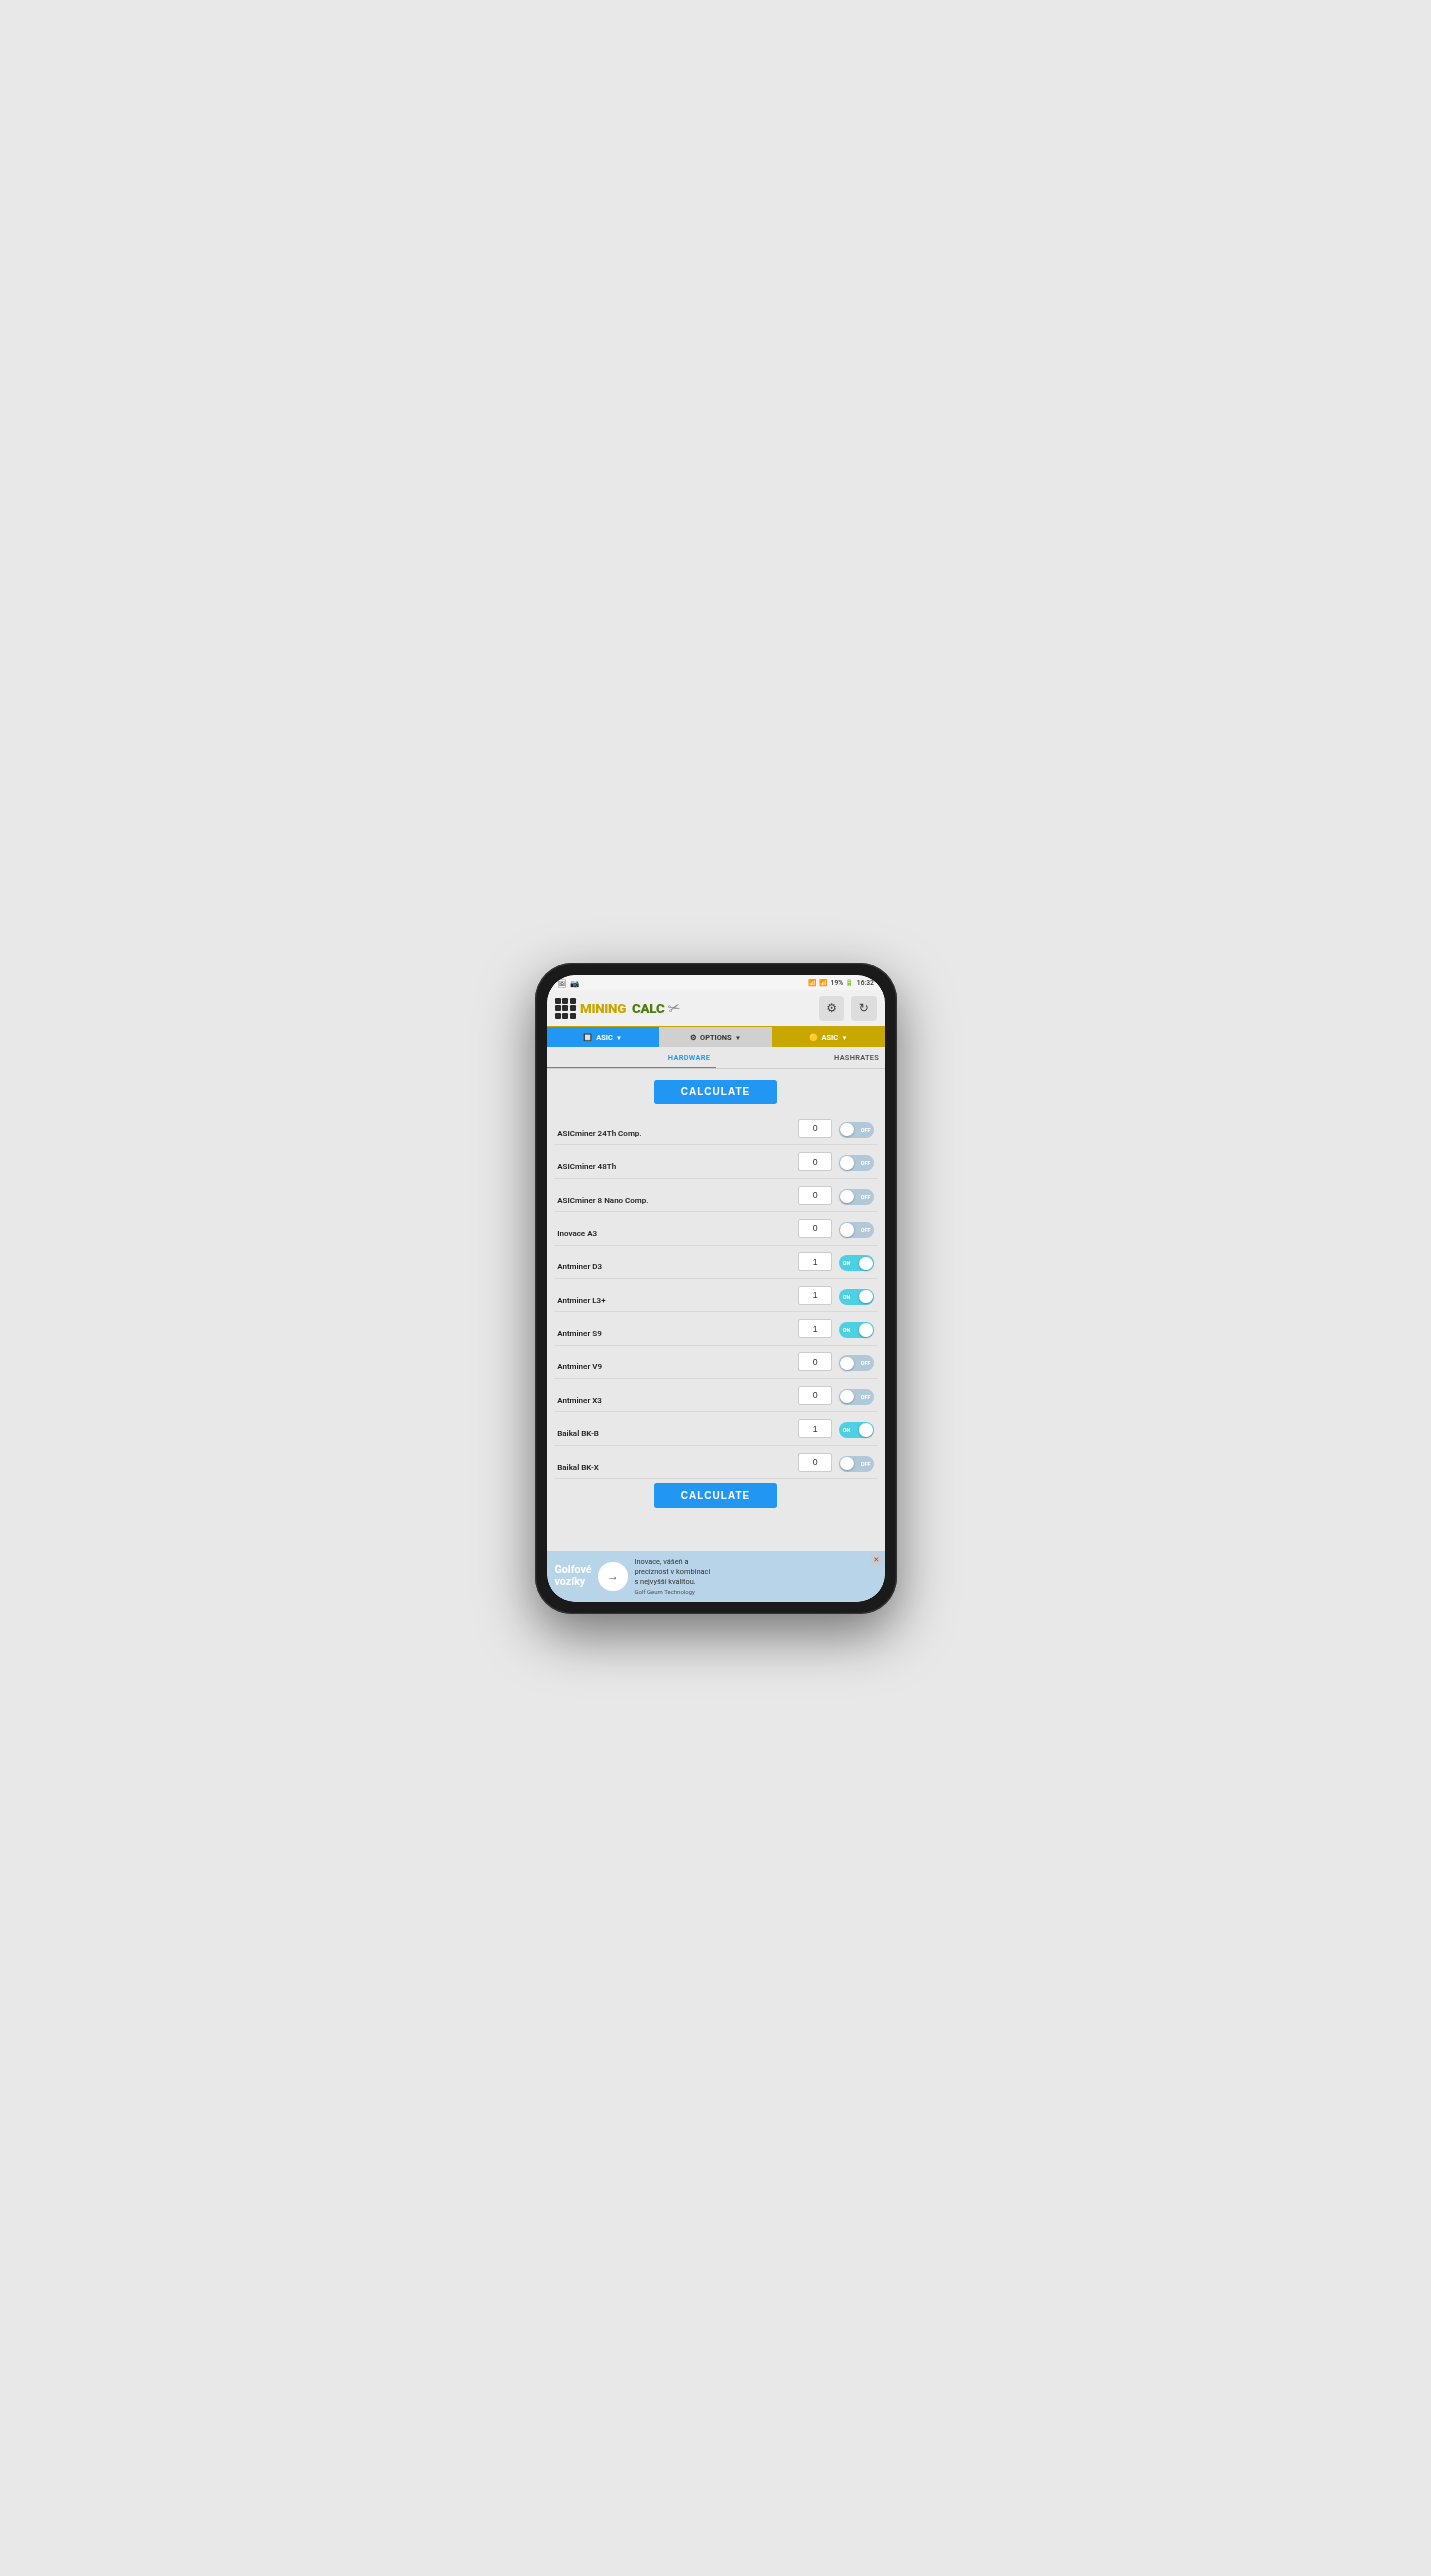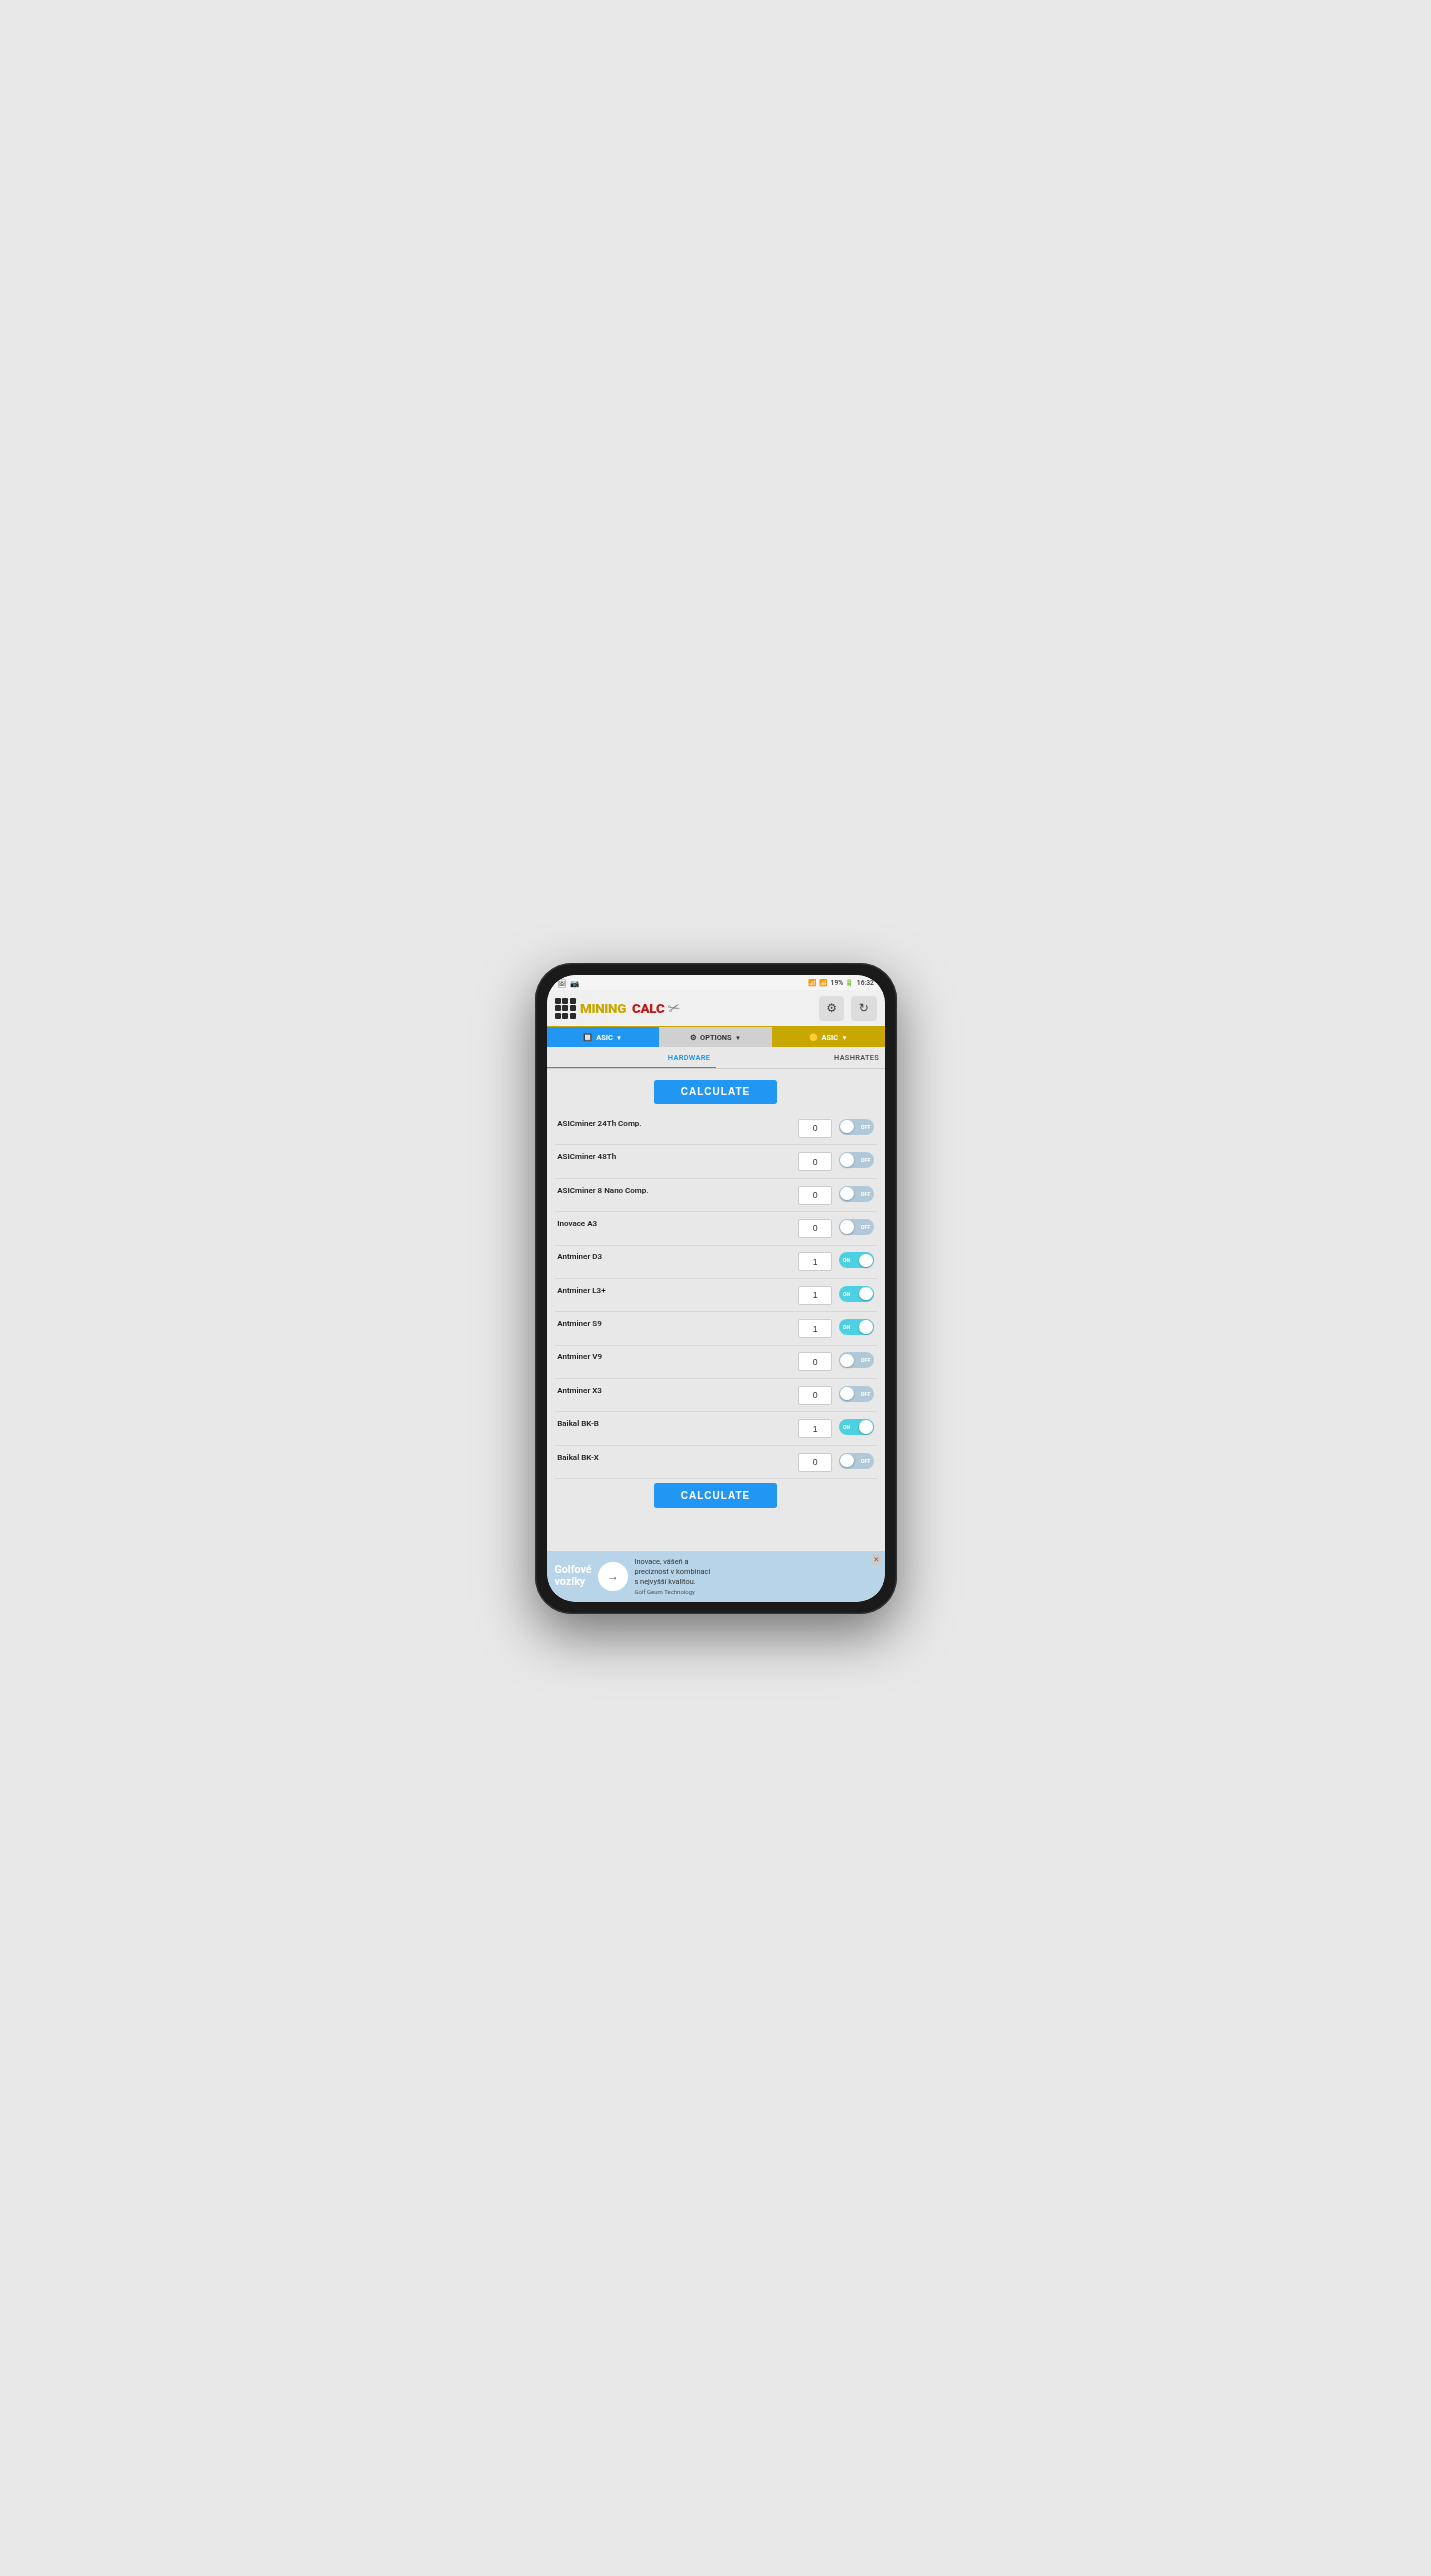--- a/index.html
+++ b/index.html
@@ -234,21 +234,21 @@
       letter-spacing: 1px;
       padding: 6.7px 27px;
       border-radius: 2.7px;
       cursor: pointer;
       border: none;
     }
 
     
     .miner-row {
       display: flex;
-      align-items: flex-start;
+      align-items: flex-end;
       justify-content: space-between;
       padding: 6.7px 2.7px;
       border-bottom: 0.7px solid #d8d8d8;
     }
 
     .miner-name {
       font-size: 8px;
       font-weight: 600;
       color: #222;
       flex: 1;
@@ -406,21 +406,21 @@
               <div class="logo-cell"></div>
             <div class="logo-cell"></div>
               <div class="logo-cell"></div>
               <div class="logo-cell"></div>
             <div class="logo-cell"></div>
               <div class="logo-cell"></div>
               <div class="logo-cell"></div>
           </div>
           <div class="logo-text">
             <span>MINING</span>
-            &nbsp;<span style="color:#b91c1c">CALC</span>
+            &nbsp;<span style="color:#4d7c0f">CALC</span>
           </div>
           <span class="logo-calc-icon">✂</span>
         </div>
         <div class="header-actions">
           <div class="header-btn">
             <span>⚙</span>
           </div>
           <div class="header-btn">
             <span>↻</span>
           </div>

